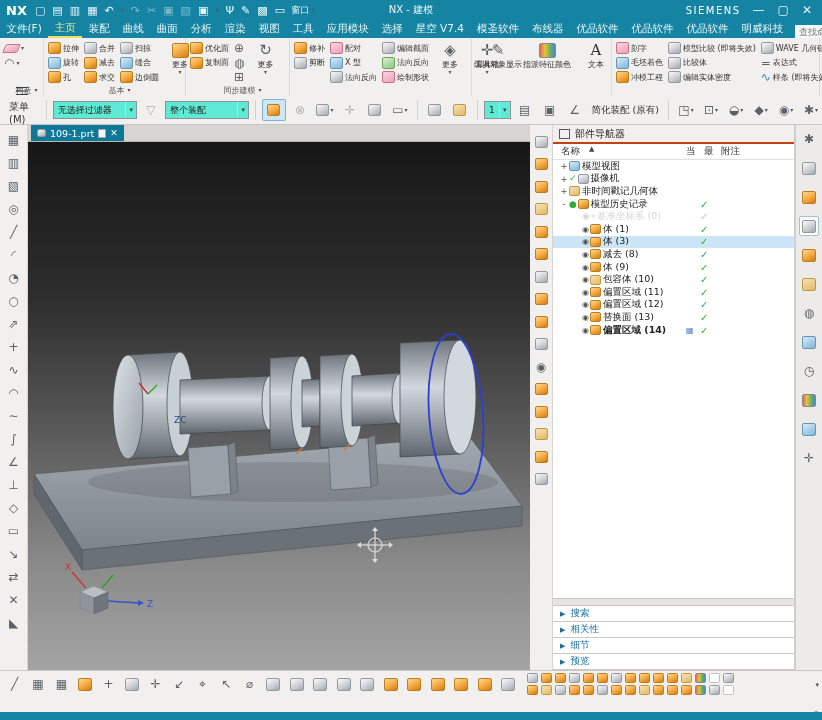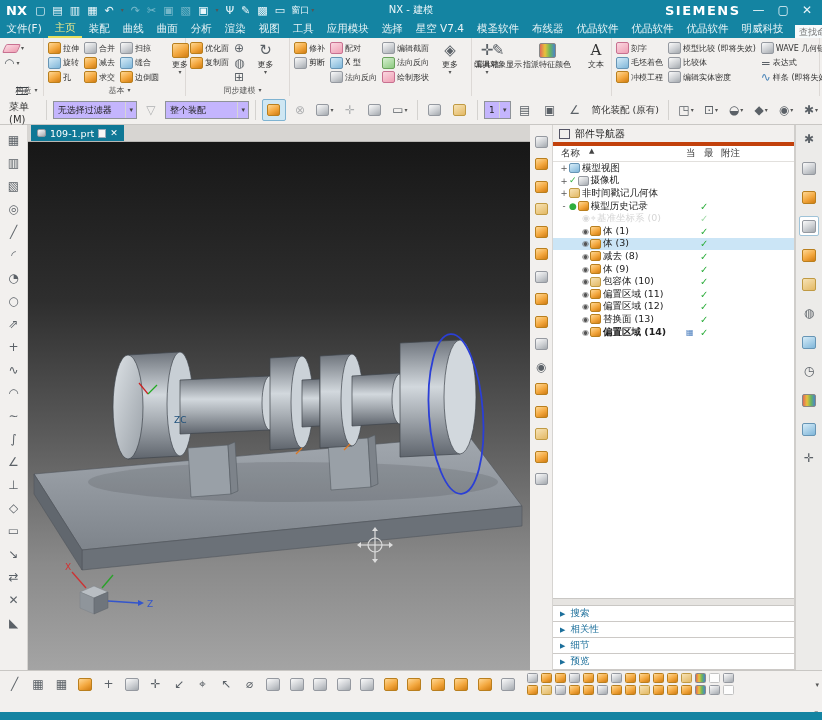--- a/index.html
+++ b/index.html
@@ -6,21 +6,21 @@
 #app{position:relative;width:822px;height:720px;background:#f2f0ee;overflow:hidden;
  font-family:"DejaVu Sans","Liberation Sans",sans-serif;-webkit-font-smoothing:antialiased;}
 
 #titlebar{position:absolute;left:0;top:0;width:822px;height:20px;background:#1484a2;display:flex;align-items:center;color:#fff;z-index:5;}
 .nx-logo{font-weight:bold;font-size:13px;padding:0 8px 0 6px;font-family:"DejaVu Sans",sans-serif;}
 #qa-icons{display:flex;gap:7px;align-items:center;}
 #qa-icons .g{font-size:11px;}
 #win-menu{display:flex;align-items:center;gap:2px;font-size:9px;color:#eaf6fa;margin-left:6px;}
 #title-text{position:absolute;left:50%;transform:translateX(-50%);font-size:10px;color:#eef7fa;}
 #title-right{margin-left:auto;display:flex;align-items:center;gap:12px;padding-right:10px;}
-#brand{font-weight:bold;font-size:13px;letter-spacing:1.5px;}
+#brand{font-weight:normal;font-size:10px;letter-spacing:1.5px;}
 #win-controls{display:flex;gap:13px;font-size:10px;}
 
 #menubar{position:absolute;left:0;top:20px;width:822px;height:18px;background:#1484a2;display:flex;align-items:center;z-index:5;}
 .mtab{font-size:10.5px;color:#e8f3f6;padding:0 6.5px;height:18px;display:flex;align-items:center;box-sizing:border-box;white-space:nowrap;}
 .mtab.active{color:#f2ec8a;border-bottom:2px solid #e8e05e;}
 #menu-search{position:relative;margin-left:5px;}
 #menu-search input{width:104px;height:13px;border:none;font-size:9px;padding:0 16px 0 4px;color:#333;background:#f6fafb;outline:none;}
 
 .g{display:inline-flex;align-items:center;justify-content:center;line-height:1;color:#5b6167;font-size:12px;flex:none;}
 .gc-std{color:#5b6167}.gc-green{color:#2fae3e}.gc-dim{color:#a9a9a9}.gc-blue{color:#4a84b8}.gc-light{color:#eaf6fa}
@@ -50,21 +50,21 @@
 .blabel{font-size:8px;color:#333;white-space:nowrap;line-height:9px;}
 .rlabel{height:12px;display:flex;align-items:center;justify-content:center;gap:3px;font-size:8px;color:#555;padding-left:10px;}
 .arrow{font-size:6px;color:#555;line-height:1;}
 .bigA{font-size:19px;color:#333;font-family:"DejaVu Serif","Liberation Serif",serif;}
 #ribbon-overflow{position:absolute;right:3px;bottom:2px;font-size:7px;color:#555;}
 
 #selbar{position:absolute;left:0;top:96px;width:822px;height:29px;background:#f2f0ee;border-bottom:1px solid #c9c7c4;display:flex;align-items:center;padding-left:5px;gap:3px;box-sizing:border-box;}
 .menu-btn{display:flex;align-items:center;gap:4px;font-size:10px;color:#333;padding:0 4px;flex-direction:column;}
 .hamb{position:relative;width:12px;height:10px;display:inline-block;}
 .hamb::before{content:"";position:absolute;left:0;top:1px;width:12px;height:1.5px;background:#3a3f44;box-shadow:0 3.5px 0 #3a3f44,0 7px 0 #3a3f44;}
-.sel{height:18px;background:#c4b5fd;border:1px solid #8f9398;font-size:9px;display:flex;align-items:center;padding:0 0 0 4px;color:#222;box-sizing:border-box;}
+.sel{height:18px;background:#5eead4;border:1px solid #8f9398;font-size:9px;display:flex;align-items:center;padding:0 0 0 4px;color:#222;box-sizing:border-box;}
 .sarrow{margin-left:auto;font-size:7px;color:#444;border-left:1px solid #d5d5d5;padding:0 3px;align-self:stretch;display:flex;align-items:center;}
 .sbicon{height:20px;min-width:20px;display:flex;align-items:center;justify-content:center;border-radius:2px;gap:1px;padding:0 1px;}
 .sbicon .g{font-size:12px;}
 .sbicon.active{background:#cfe7f3;border:1px solid #7fb3d1;}
 .vsep{width:1px;height:20px;background:#d4d2cf;margin:0 3px;flex:none;}
 .sb-label{font-size:9.5px;color:#333;padding:0 3px;white-space:nowrap;}
 #selbar-overflow{position:absolute;right:4px;bottom:3px;font-size:7px;color:#555;}
 
 #main{position:absolute;left:0;top:125px;width:822px;height:545px;display:flex;}
 #left-toolbar{width:28px;background:#f2f0ee;border-right:1px solid #d6d4d1;display:flex;flex-direction:column;align-items:center;padding-top:4px;gap:2px;box-sizing:border-box;flex:none;}
@@ -73,21 +73,21 @@
 #vp-tabs{height:17px;background:#d7d5d2;display:flex;align-items:flex-end;padding-left:3px;border-bottom:1px solid #b9b7b4;box-sizing:border-box;}
 .vp-tab{height:16px;background:#0f7896;color:#fff;display:flex;align-items:center;gap:4px;font-size:9.5px;padding:0 6px;}
 .vp-tab .chip{width:9px;height:8px;}
 .dirty{display:inline-block;width:6px;height:7px;background:#f6f6f6;border:1px solid #9ab;}
 .tclose{font-size:9px;color:#fff;}
 #vp-canvas{flex:1;display:block;}
 #feature-strip{width:23px;background:#f2f0ee;border-right:1px solid #d6d4d1;display:flex;flex-direction:column;align-items:center;padding-top:9px;gap:7.5px;box-sizing:border-box;flex:none;}
 .fs-icon{width:16px;height:15px;display:flex;align-items:center;justify-content:center;font-size:11px;color:#5b6167;}
 
 #navigator{width:242px;background:#fff;display:flex;flex-direction:column;border-right:1px solid #d0cecb;box-sizing:border-box;flex:none;}
-#nav-header{height:17px;background:#f2f0ee;display:flex;align-items:center;font-size:10px;color:#222;gap:5px;padding-left:6px;border-bottom:4px solid #c2410c;flex:none;}
+#nav-header{height:17px;background:#f2f0ee;display:flex;align-items:center;font-size:10px;color:#222;gap:5px;padding-left:6px;border-bottom:2px solid #c2410c;flex:none;}
 .nh-icon{width:9px;height:8px;border:1.2px solid #556;display:inline-block;}
 #nav-cols{height:15px;position:relative;font-size:9.5px;color:#333;border-bottom:1px solid #e2e0dd;flex:none;}
 #nav-cols span{position:absolute;top:1px;}
 .col-name{left:8px;} .col-sort{left:36px;font-size:7px;color:#444;}
 .col-a{left:133px;} .col-b{left:151px;} .col-c{left:168px;}
 #nav-tree{flex:1;overflow:hidden;position:relative;}
 .trow{height:12.6px;display:flex;align-items:center;font-size:9.5px;color:#222;position:relative;padding-left:6px;white-space:nowrap;}
 .trow.selected{background:#cbe5f6;}
 .trow.dim{color:#a2a2a2;}
 .trow.bold{font-weight:bold;}

